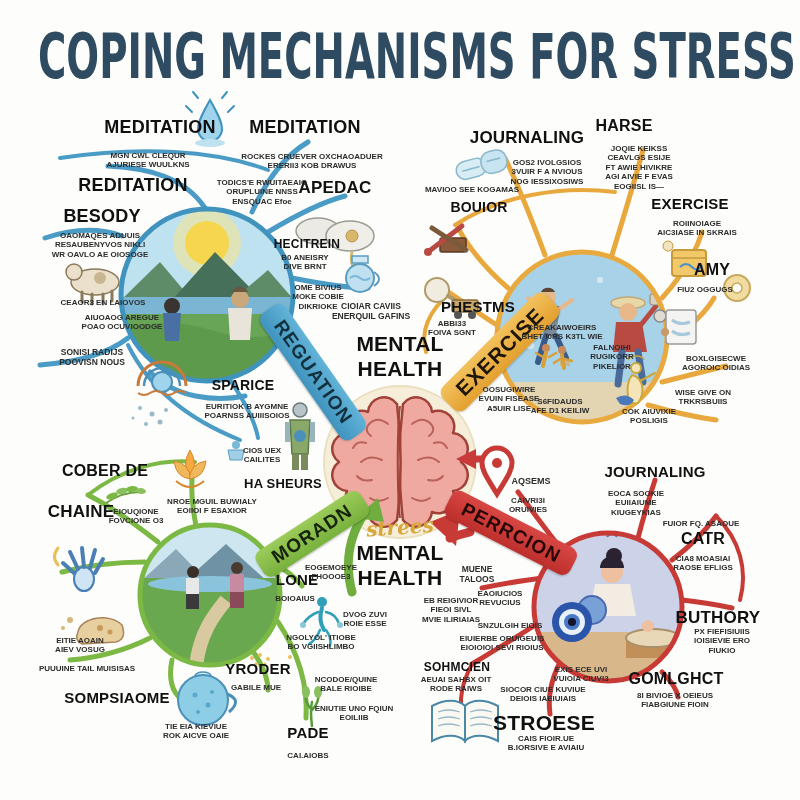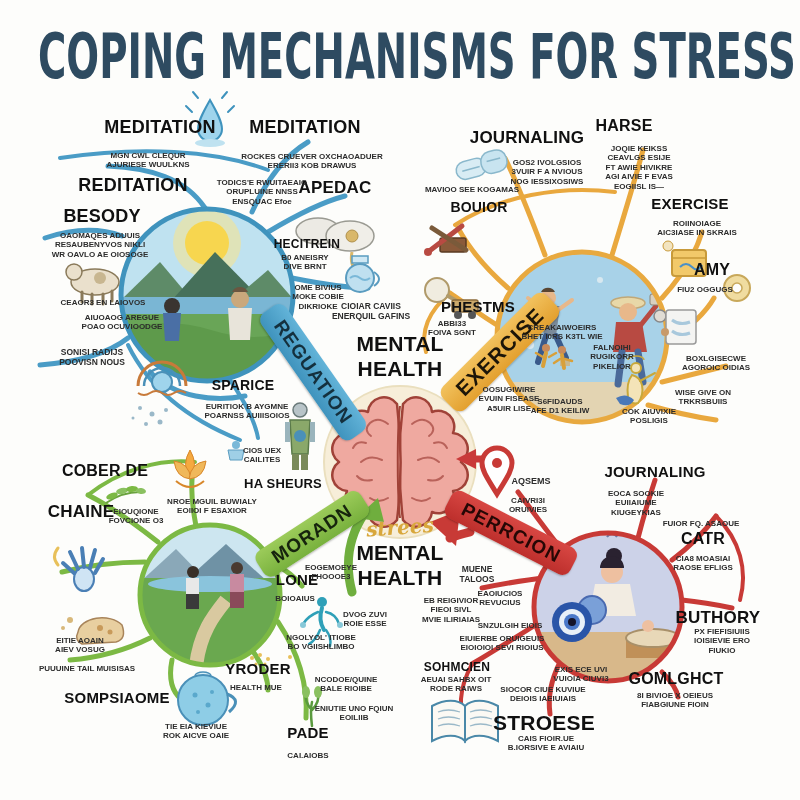--- a/index.html
+++ b/index.html
@@ -457,21 +457,21 @@
 FOVCIONE O3</div>
 <div class="t sm" style="left:212px;top:506px;">NROE MGUIL BUWIALY
 EOIIOI F ESAXIOR</div>
 <div class="t sm" style="left:80px;top:645px;">EITIE AOAIN
 AIEV VOSUG</div>
 <div class="t sm" style="left:87px;top:669px;">PUUUINE TAIL MUISISAS</div>
 <div class="t big" style="left:117px;top:698px;font-size:15px;">SOMPSIAOME</div>
 <div class="t sm" style="left:196px;top:731px;">TIE EIA KIEVIUE
 ROK AICVE OAIE</div>
 <div class="t big" style="left:258px;top:669px;font-size:15px;">YRODER</div>
-<div class="t sm" style="left:256px;top:688px;">HEALTH MUE</div>
+<div class="t sm" style="left:256px;top:688px;">GABILE MUE</div>
 <div class="t sm" style="left:346px;top:684px;">NCODOE/QUINE
 BALE RIOIBE</div>
 <div class="t sm" style="left:354px;top:713px;">ENIUTIE UNO FQIUN
 EOILIIB</div>
 <div class="t big" style="left:308px;top:733px;font-size:15px;">PADE</div>
 <div class="t sm" style="left:308px;top:756px;">CAI.AIOBS</div>
 <div class="t big" style="left:297px;top:580px;font-size:15px;">LONE</div>
 <div class="t sm" style="left:295px;top:599px;">BOIOAIUS</div>
 <div class="t sm" style="left:331px;top:572px;">EOGEMOEYE
 FHOOOE3</div>

